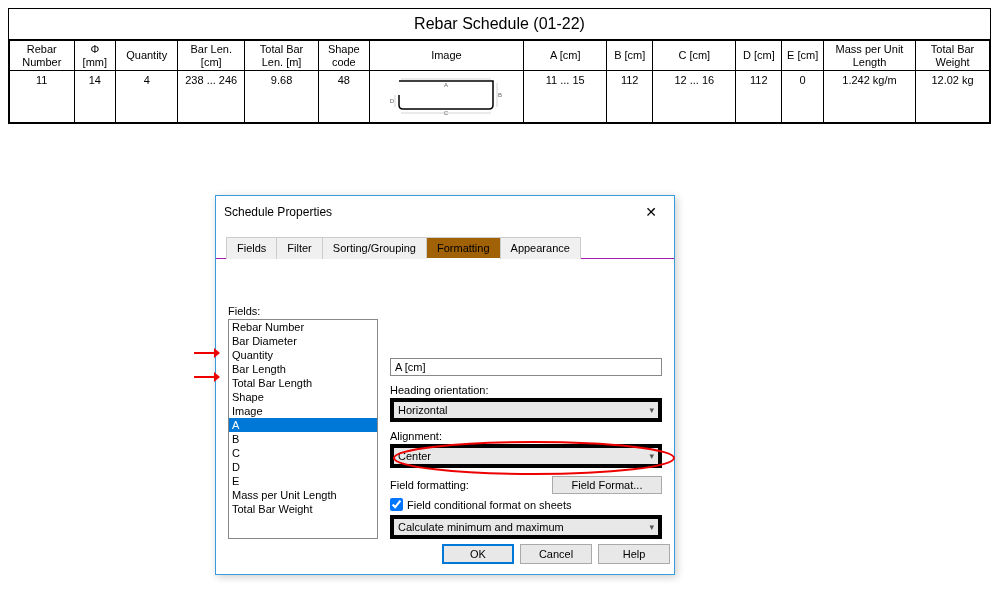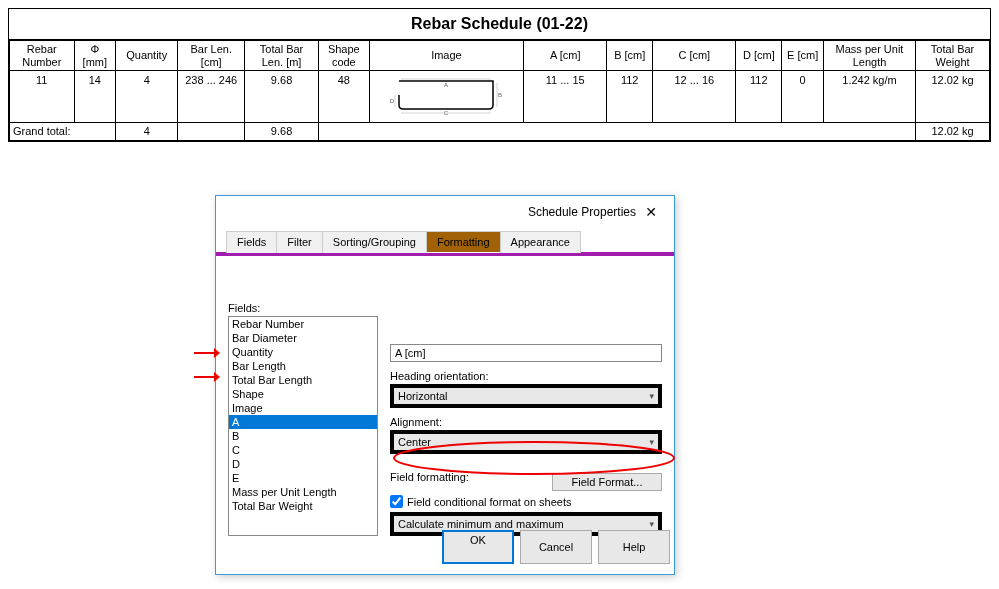--- a/index.html
+++ b/index.html
@@ -16,21 +16,20 @@
     
     .schedule-container {
       margin: 8px 8px 0 8px;
       border: 1px solid #000;
     }
     .schedule-title {
       text-align: center;
       font-size: 16px;
       padding: 6px 0;
       border-bottom: 1px solid #000;
-      font-weight: bold;
     }
     .schedule-table {
       width: 100%;
       border-collapse: collapse;
       table-layout: fixed;
     }
     .schedule-table th, .schedule-table td {
       border: 1px solid #000;
       text-align: center;
       padding: 2px 3px;
@@ -54,39 +53,39 @@
       top: 195px;
       width: 460px;
       height: 380px;
       background: #fff;
       border: 1px solid #3a9bdc;
       box-shadow: 2px 2px 8px rgba(0,0,0,0.2);
       font-size: 11px;
     }
     .dialog-titlebar {
       display: flex;
-      justify-content: flex-end;
+      justify-content: space-between;
       align-items: center;
       padding: 6px 8px;
       font-size: 12px;
     }
     .dialog-close {
       width: 30px;
       height: 20px;
       display: flex;
       align-items: center;
       justify-content: center;
       font-size: 14px;
       cursor: default;
     }
     .tabs {
       display: flex;
-      border-bottom: 4px solid #a21caf;
+      border-bottom: 1px solid #a21caf;
       padding: 0 10px;
-      margin-top: 2px;
+      margin-top: 8px;
     }
     .tab {
       padding: 4px 10px;
       background: #f0f0f0;
       border: 1px solid #ccc;
       border-bottom: none;
       margin-right: -1px;
       position: relative;
       top: 1px;
       font-size: 11px;
@@ -144,41 +143,40 @@
       align-items: center;
       margin-bottom: 4px;
     }
     .btn-small {
       border: 1px solid #aaa;
       background: #e8e8e8;
       padding: 2px 8px;
       font-size: 11px;
       min-width: 110px;
       text-align: center;
-      margin-top: 11px;
     }
     .checkbox-row {
       display: flex;
       align-items: center;
       gap: 4px;
       font-size: 11px;
       margin-bottom: 4px;
     }
     .checkbox-row input { margin: 0; }
     .dialog-footer {
       position: absolute;
       bottom: 10px;
       right: 4px;
       display: flex;
       gap: 6px;
     }
     .btn {
       border: 1px solid #aaa;
       background: #e8e8e8;
-      padding: 10px 0;
+      padding: 3px 0;
       width: 72px;
       text-align: center;
       font-size: 11px;
     }
     .btn.primary {
       border: 2px solid #0078d7;
       padding: 2px 0;
     }
     .red-arrow {
       position: absolute;
@@ -245,28 +243,20 @@
         </svg>
       </td>
       <td class="data-row">11  ...  15</td>
       <td class="data-row">112</td>
       <td class="data-row">12  ...  16</td>
       <td class="data-row">112</td>
       <td class="data-row">0</td>
       <td class="data-row">1.242 kg/m</td>
       <td class="data-row">12.02 kg</td>
     </tr>
-    <tr class="grand-row">
-      <td colspan="2">Grand total:</td>
-      <td class="center">4</td>
-      <td></td>
-      <td class="center">9.68</td>
-      <td colspan="8"></td>
-      <td class="center">12.02 kg</td>
-    </tr>
   </tbody>
     </table>
 </div>
 
 <div class="dialog">
   <div class="dialog-titlebar">
     <span>Schedule Properties</span>
     <div class="dialog-close">
       <span>✕</span>
     </div>

